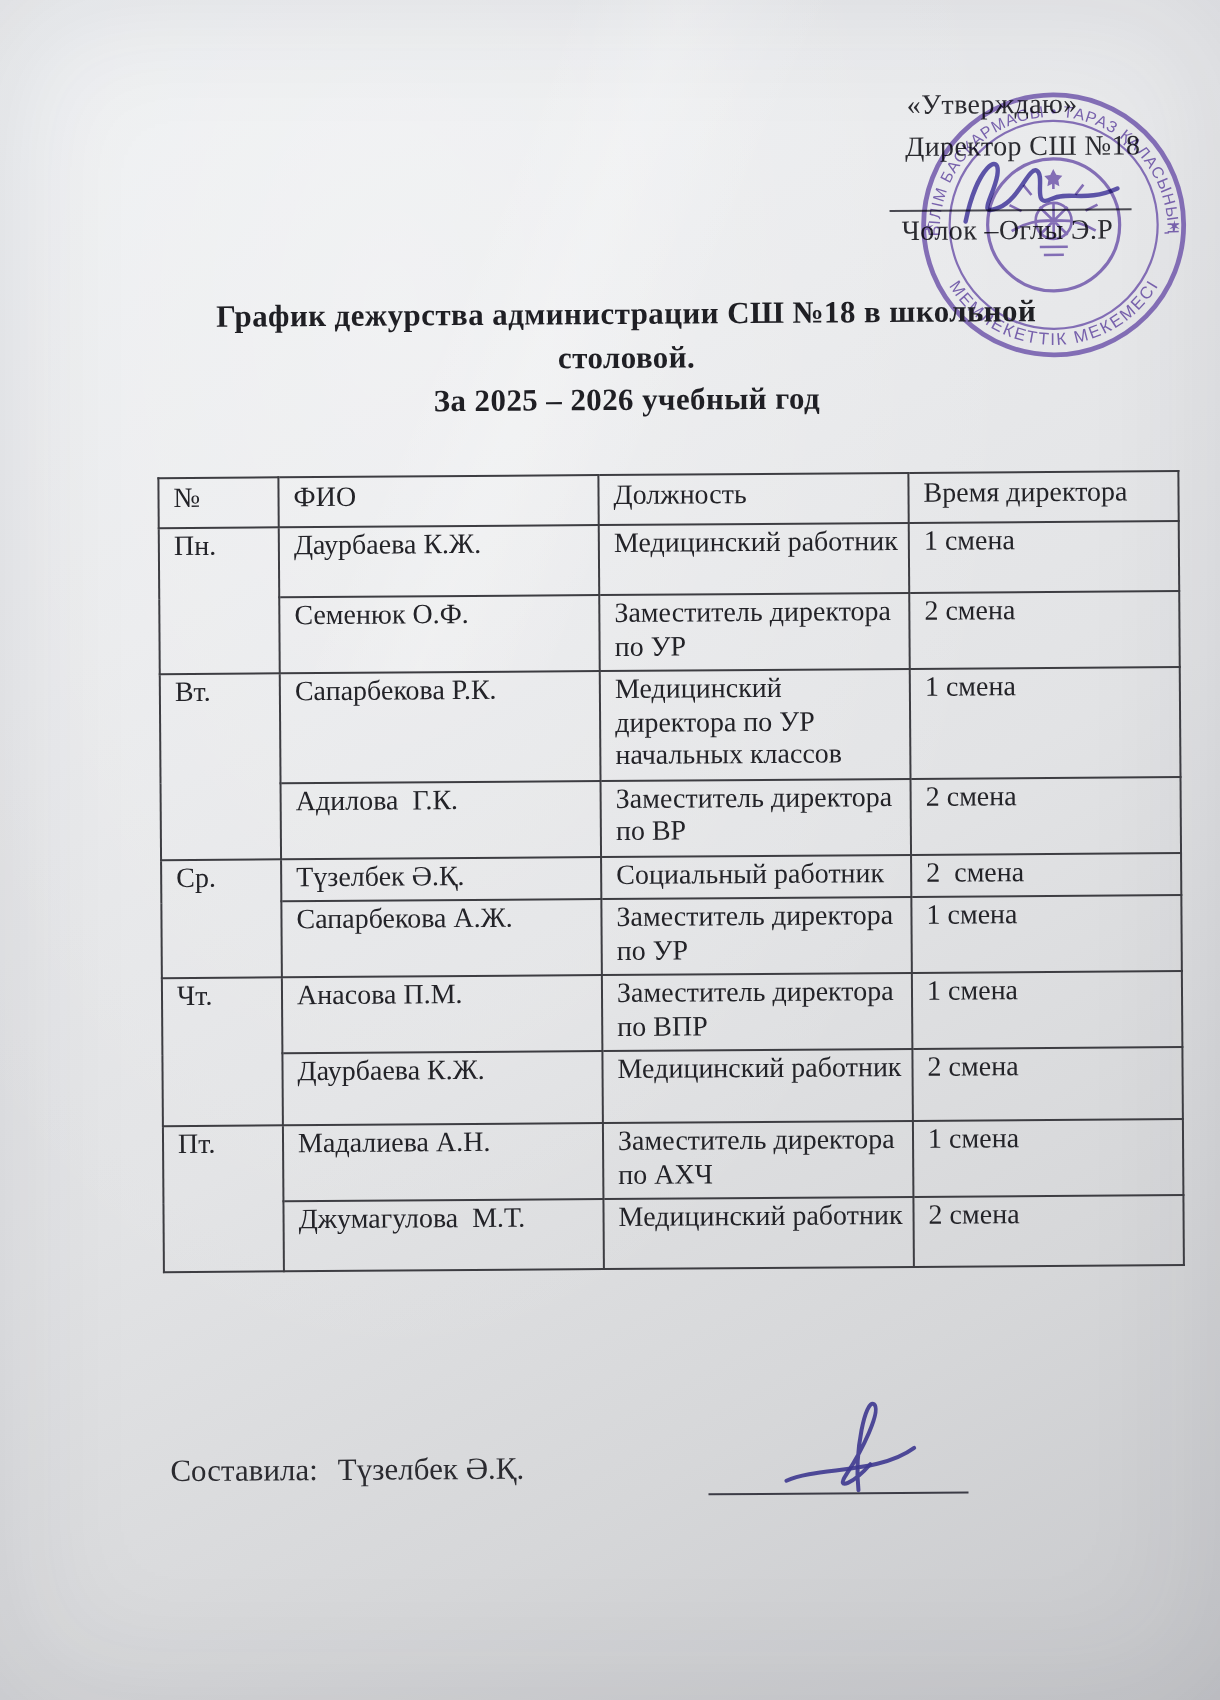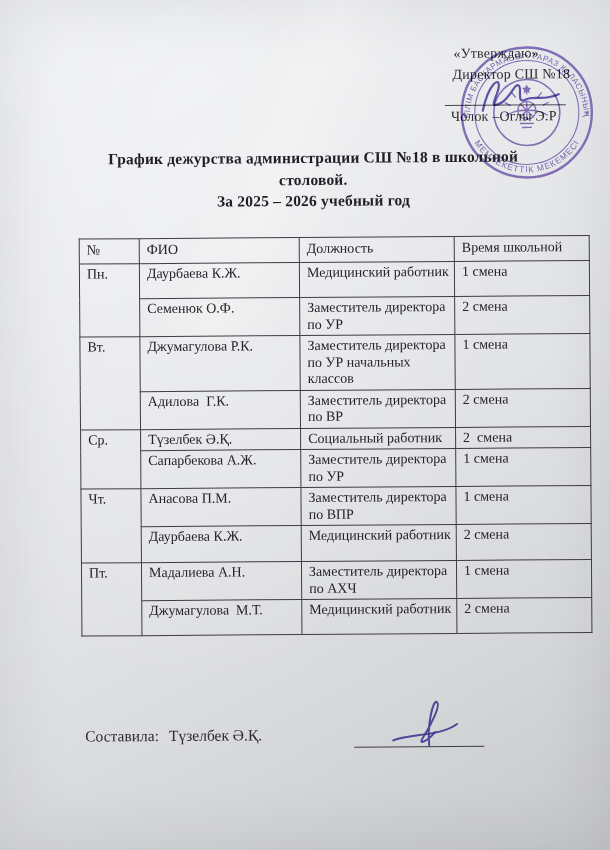--- a/index.html
+++ b/index.html
@@ -118,37 +118,37 @@
           <col style="width:60px">
           <col style="width:160px">
           <col style="width:155px">
           <col style="width:135px">
         </colgroup>
       <tbody>
           <tr style="height:25px">
         <th>№</th>
         <th>ФИО</th>
         <th>Должность</th>
-        <th>Время школьной</th>
+        <th>Время директора</th>
       </tr>
       <tr style="height:35px">
         <td rowspan="2">Пн.</td>
         <td>Даурбаева К.Ж.</td>
         <td>Медицинский работник</td>
         <td>1 смена</td>
       </tr>
       <tr style="height:35px">
         <td>Семенюк О.Ф.</td>
         <td>Заместитель директора по УР</td>
         <td>2 смена</td>
       </tr>
       <tr style="height:51px">
         <td rowspan="2">Вт.</td>
-        <td>Джумагулова Р.К.</td>
-        <td>Заместитель директора по УР начальных классов</td>
+        <td>Сапарбекова Р.К.</td>
+        <td>Медицинский директора по УР начальных классов</td>
         <td>1 смена</td>
       </tr>
       <tr style="height:35px">
         <td>Адилова  Г.К.</td>
         <td>Заместитель директора по ВР</td>
         <td>2 смена</td>
       </tr>
       <tr style="height:19px">
         <td rowspan="2">Ср.</td>
         <td>Түзелбек Ә.Қ.</td>

